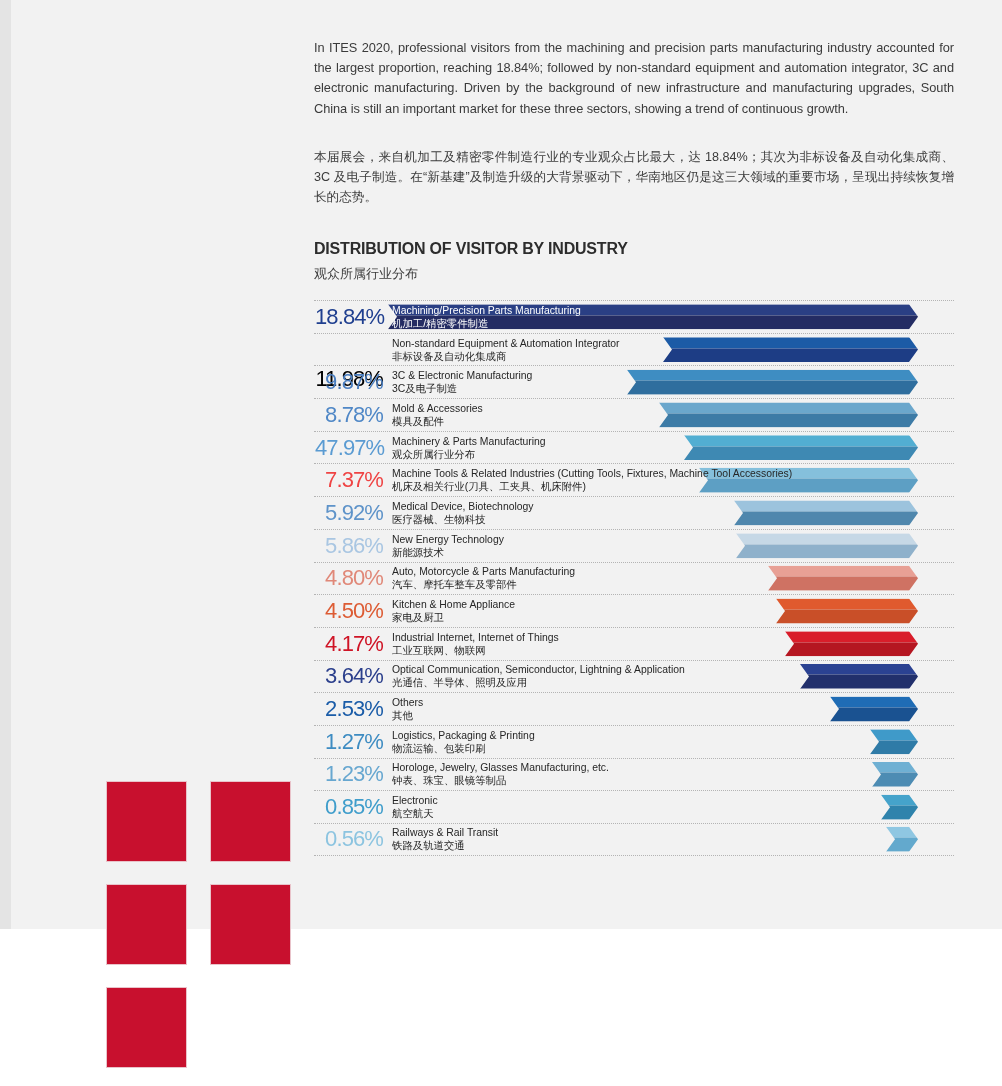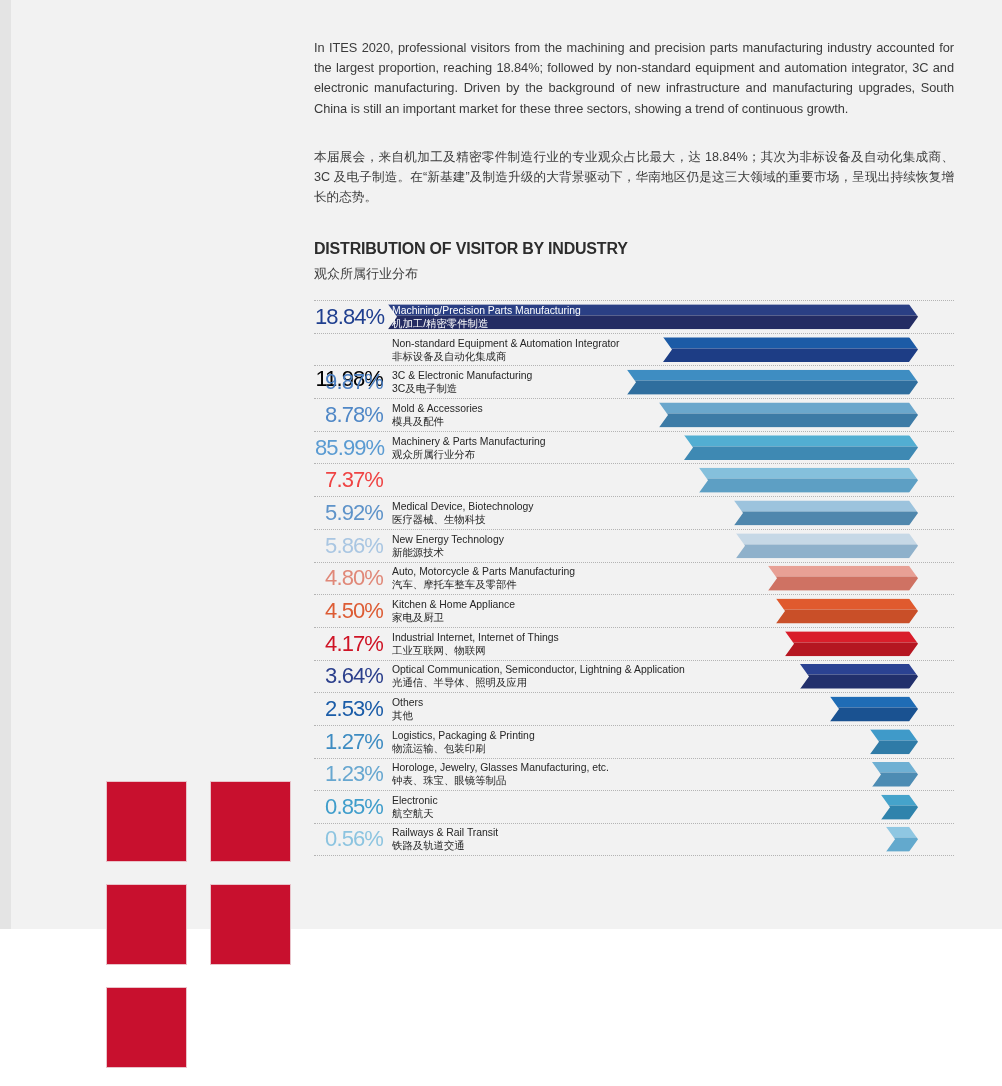--- a/index.html
+++ b/index.html
@@ -186,34 +186,38 @@
             <div class="lab-cn">模具及配件</div>
           </div>
         </div>
         <div class="chart-row">
           <div class="bar-wrap" style="width: 234px;">
             <div class="bar">
               <div class="top" style="background: rgb(82, 174, 210);"></div>
               <div class="bot" style="background: rgb(62, 137, 179);"></div>
             </div>
           </div>
-          <div class="pct" style="color: rgb(90, 155, 210);">85.99%</div>
+          <div class="pct" style="color: rgb(90, 155, 210);">47.97%</div>
           <div class="labels">
             <div class="lab-en">Machinery &amp; Parts Manufacturing</div>
             <div class="lab-cn">观众所属行业分布</div>
           </div>
         </div>
         <div class="chart-row">
           <div class="bar-wrap" style="width: 219px;">
             <div class="bar">
               <div class="top" style="background: rgb(133, 192, 220);"></div>
               <div class="bot" style="background: rgb(93, 159, 196);"></div>
             </div>
           </div>
           <div class="pct" style="color: #ef4444;">7.37%</div>
+          <div class="labels">
+            <div class="lab-en">Machine Tools &amp; Related Industries (Cutting Tools, Fixtures, Machine Tool Accessories)</div>
+            <div class="lab-cn">机床及相关行业(刀具、工夹具、机床附件)</div>
+          </div>
         </div>
         <div class="chart-row">
           <div class="bar-wrap" style="width: 184px;">
             <div class="bar">
               <div class="top" style="background: rgb(156, 195, 221);"></div>
               <div class="bot" style="background: rgb(79, 135, 173);"></div>
             </div>
           </div>
           <div class="pct" style="color: rgb(94, 147, 201);">5.92%</div>
           <div class="labels">

